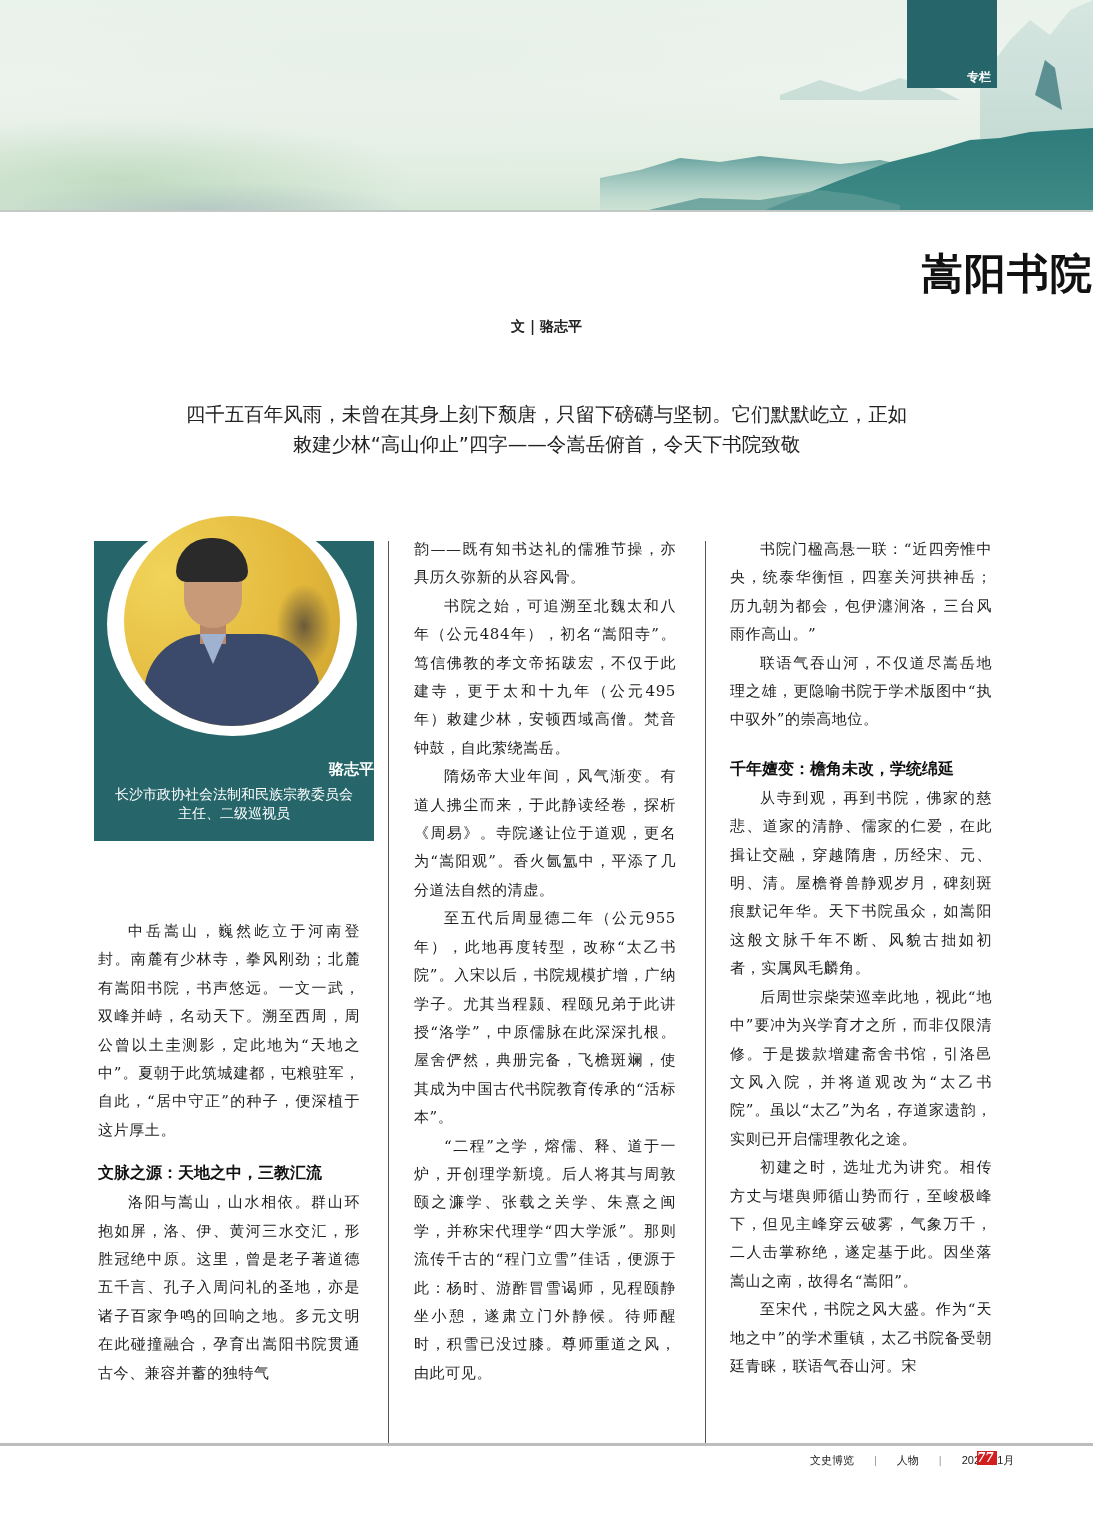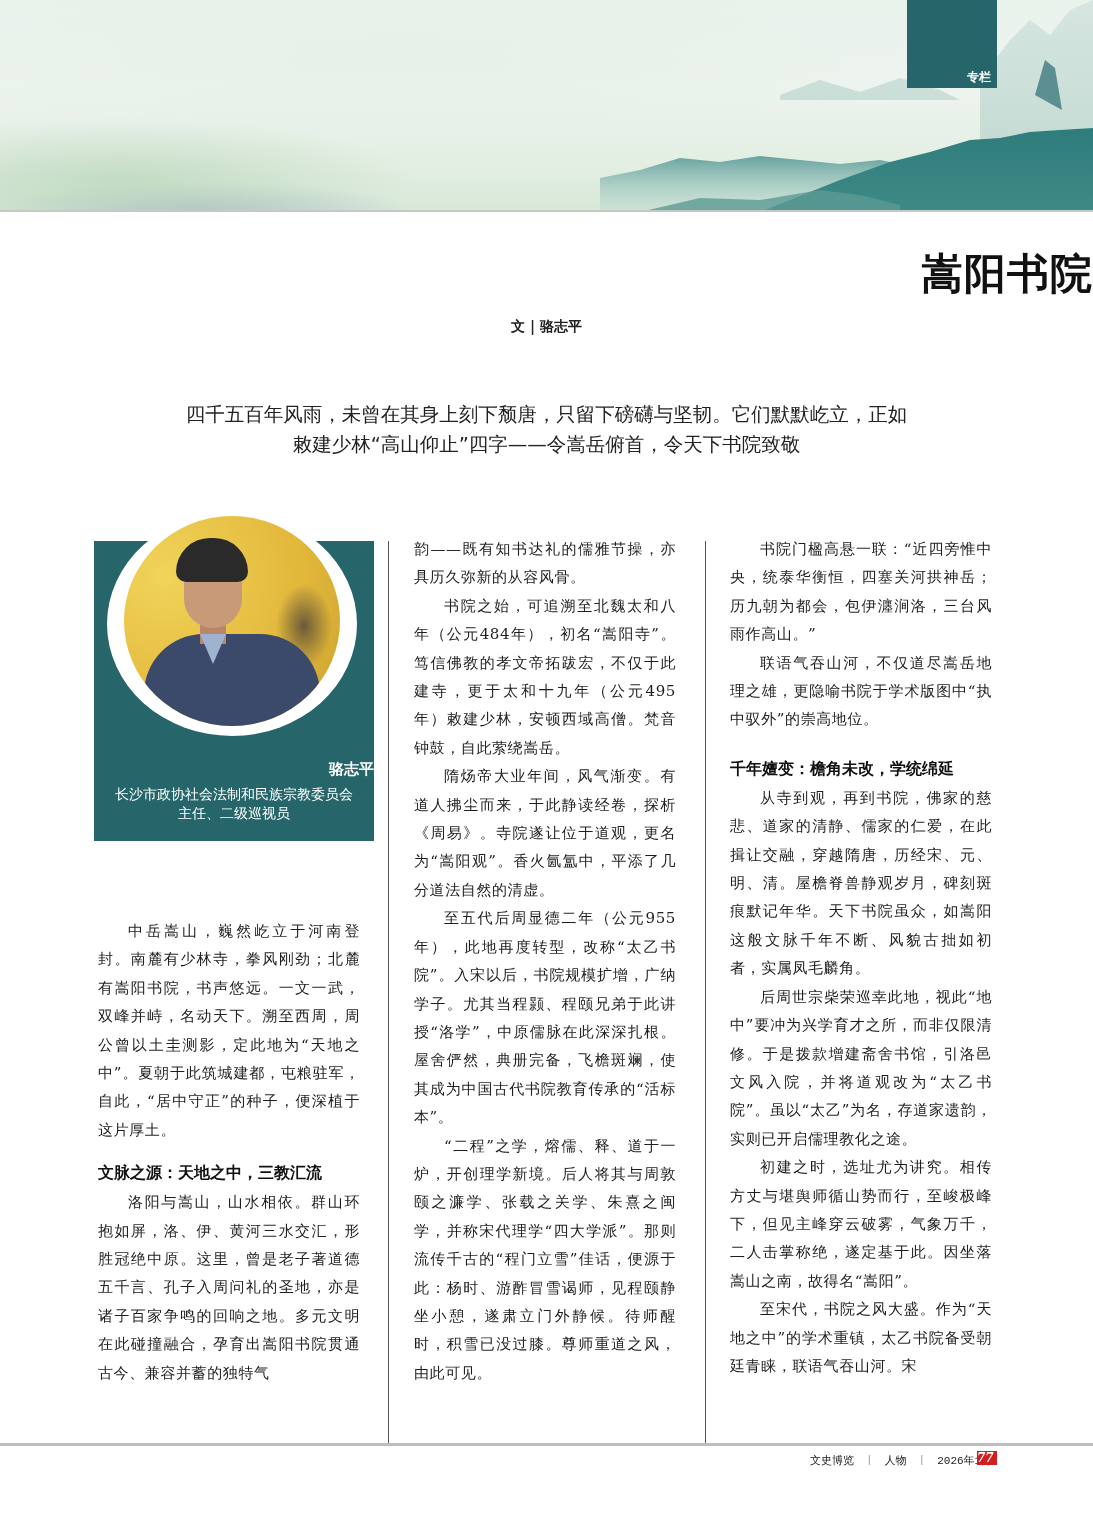--- a/index.html
+++ b/index.html
@@ -87,22 +87,22 @@
   .col2 { left: 414px; top: 535px; }
   .col3 { left: 730px; top: 535px; }
 
   .divider { position: absolute; top: 541px; width: 1px; height: 904px; background: #555; }
   .divider.d1 { left: 388px; }
   .divider.d2 { left: 705px; }
 
   .footer-rule { position: absolute; left: 0; top: 1443px; width: 1093px; height: 3px; background: #bdbdbd; }
   .footer {
     position: absolute; left: 810px; top: 1450px; height: 20px;
-    font-family: Liberation Mono, monospace; font-size: 11px; color: #222;
-    display: flex; align-items: center; gap: 8px;
+    font-family: Liberation Sans, sans-serif; font-size: 11px; color: #222;
+    display: flex; align-items: center; gap: 16px;
   }
   .footer .sep { color: #999; margin: 0 4px; }
   .page-badge {
     position: absolute; left: 977px; top: 1451px; width: 20px; height: 14px; background: #d11f1f;
     color: #fff; font-weight: bold; font-size: 12px; line-height: 14px; text-align: left;
     font-family: "DejaVu Serif", "Liberation Serif", serif; font-style: italic;
   }
 </style>
 </head>
 <body>

